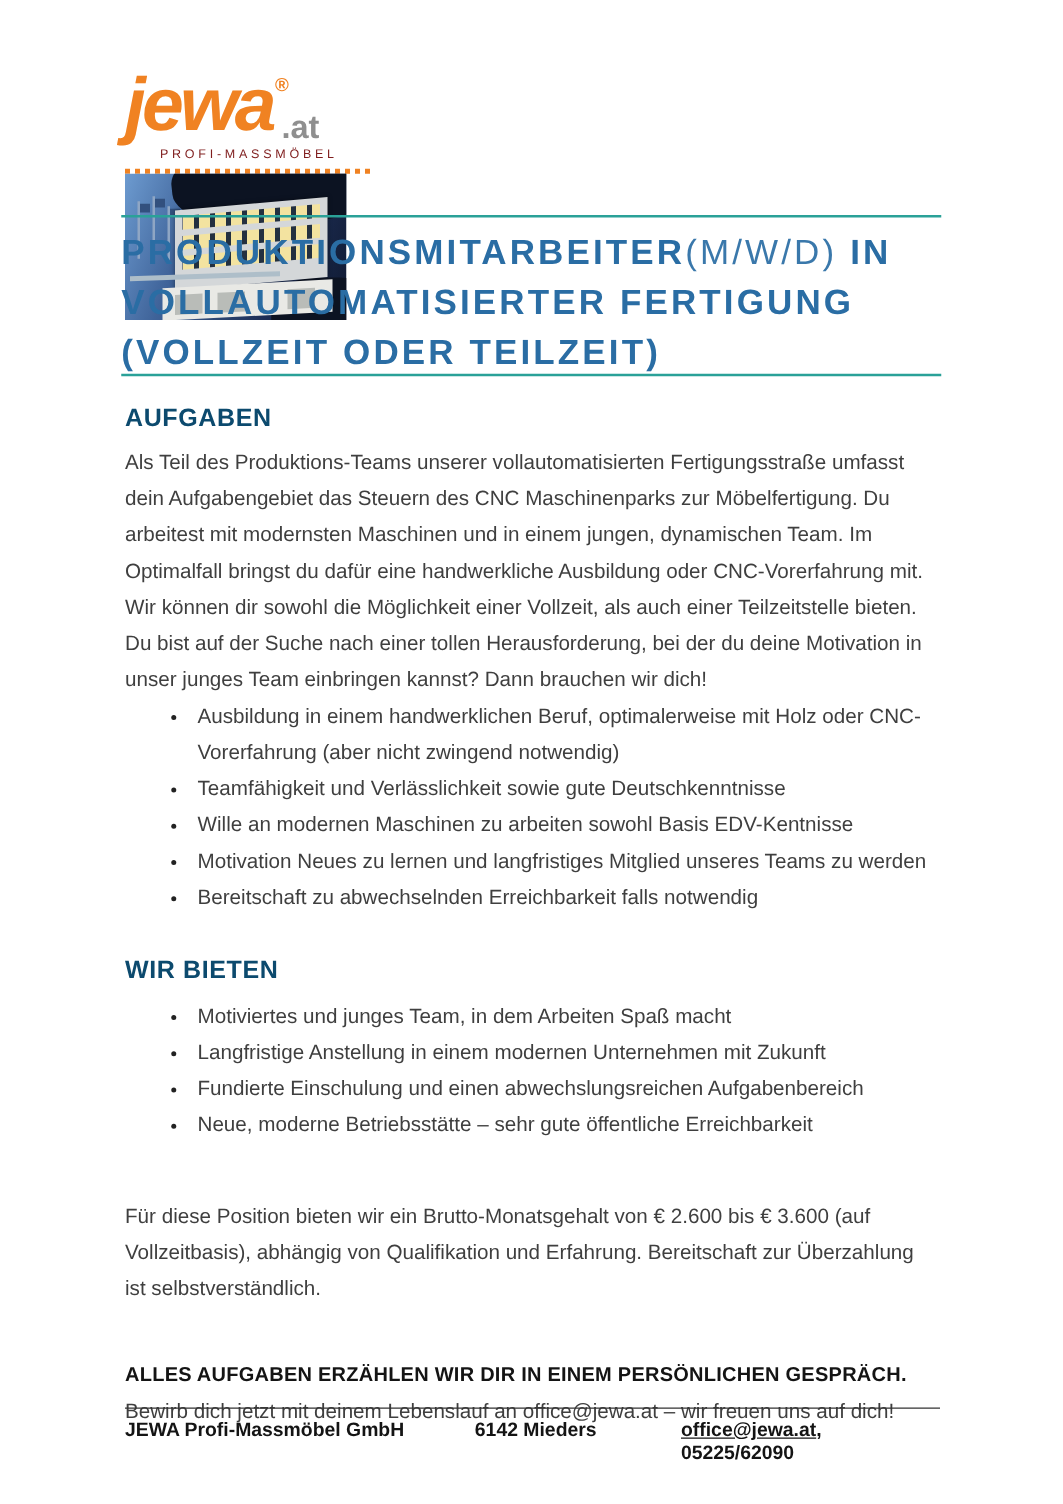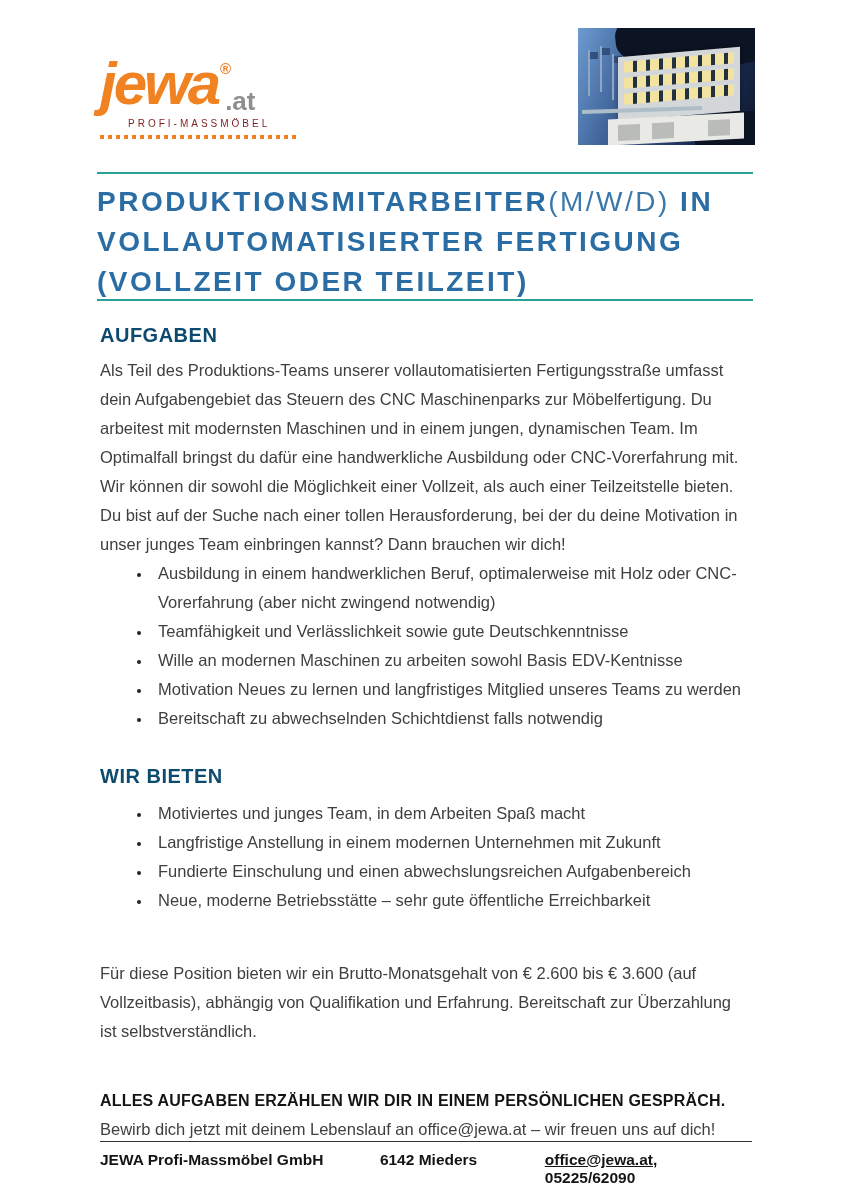--- a/index.html
+++ b/index.html
@@ -7,21 +7,21 @@
     position:relative;
     width:850px;height:1203px;
     background:#ffffff;
     font-family:"Liberation Sans", sans-serif;
     color:#3f3f3f;
     overflow:hidden;
   }
   
   .header{
     position:absolute;left:100px;right:95px;top:28px;
-    display:flex;justify-content:space-between;align-items:flex-start;
+    display:flex;justify-content:space-between;align-items:flex-start;flex-direction:column;
   }
   .logo{margin-top:26px;width:210px;}
   .logo-main{display:flex;align-items:flex-end;line-height:1;}
   .logo-word{
     font-size:60px;font-weight:bold;font-style:italic;
     color:#f08222;letter-spacing:-3px;
   }
   .logo-reg{font-size:15px;font-weight:bold;color:#f08222;margin-left:2px;margin-bottom:38px;}
   .logo-tld{font-size:26px;font-weight:bold;color:#8f8f8f;margin-left:-6px;}
   .logo-tagline{
@@ -95,21 +95,21 @@
   ul{margin:0;padding-left:52px;}
   li{padding-left:6px;margin:0;}
   li::marker{color:#222;font-size:13px;}
   .salary{margin-top:44px;}
   .closing-bold{margin-top:40px;font-weight:bold;color:#141414;font-size:16px;letter-spacing:.2px;}
   
   .footer{
     position:absolute;left:100px;right:98px;top:1126px;
     border-top:1.5px solid #333;
     display:flex;align-items:flex-start;
-    font-weight:bold;color:#141414;font-size:15.5px;padding-top:9px;margin-top:15px;
+    font-weight:bold;color:#141414;font-size:15.5px;padding-top:9px;
   }
   .footer .col-company{width:280px;}
   .footer .col-location{width:165px;}
   .footer a{color:#141414;text-decoration:underline;}
 </style>
 </head>
 <body>
 
 <div class="page">
 
@@ -158,21 +158,21 @@
 
     <h2 class="h-aufgaben">AUFGABEN</h2>
     <p>Als Teil des Produktions-Teams unserer vollautomatisierten Fertigungsstraße umfasst dein Aufgabengebiet das Steuern des CNC Maschinenparks zur Möbelfertigung. Du arbeitest mit modernsten Maschinen und in einem jungen, dynamischen Team. Im Optimalfall bringst du dafür eine handwerkliche Ausbildung oder CNC-Vorerfahrung mit. Wir können dir sowohl die Möglichkeit einer Vollzeit, als auch einer Teilzeitstelle bieten.</p>
     <p>Du bist auf der Suche nach einer tollen Herausforderung, bei der du deine Motivation in unser junges Team einbringen kannst? Dann brauchen wir dich!</p>
 
     <ul>
       <li>Ausbildung in einem handwerklichen Beruf, optimalerweise mit Holz oder CNC-Vorerfahrung (aber nicht zwingend notwendig)</li>
       <li>Teamfähigkeit und Verlässlichkeit sowie gute Deutschkenntnisse</li>
       <li>Wille an modernen Maschinen zu arbeiten sowohl Basis EDV-Kentnisse</li>
       <li>Motivation Neues zu lernen und langfristiges Mitglied unseres Teams zu werden</li>
-      <li>Bereitschaft zu abwechselnden Schichtdienst falls notwendig</li>
+      <li>Bereitschaft zu abwechselnden Erreichbarkeit falls notwendig</li>
     </ul>
 
     <h2 class="h-wirbieten">WIR BIETEN</h2>
     <ul>
       <li>Motiviertes und junges Team, in dem Arbeiten Spaß macht</li>
       <li>Langfristige Anstellung in einem modernen Unternehmen mit Zukunft</li>
       <li>Fundierte Einschulung und einen abwechslungsreichen Aufgabenbereich</li>
       <li>Neue, moderne Betriebsstätte – sehr gute öffentliche Erreichbarkeit</li>
     </ul>
 

